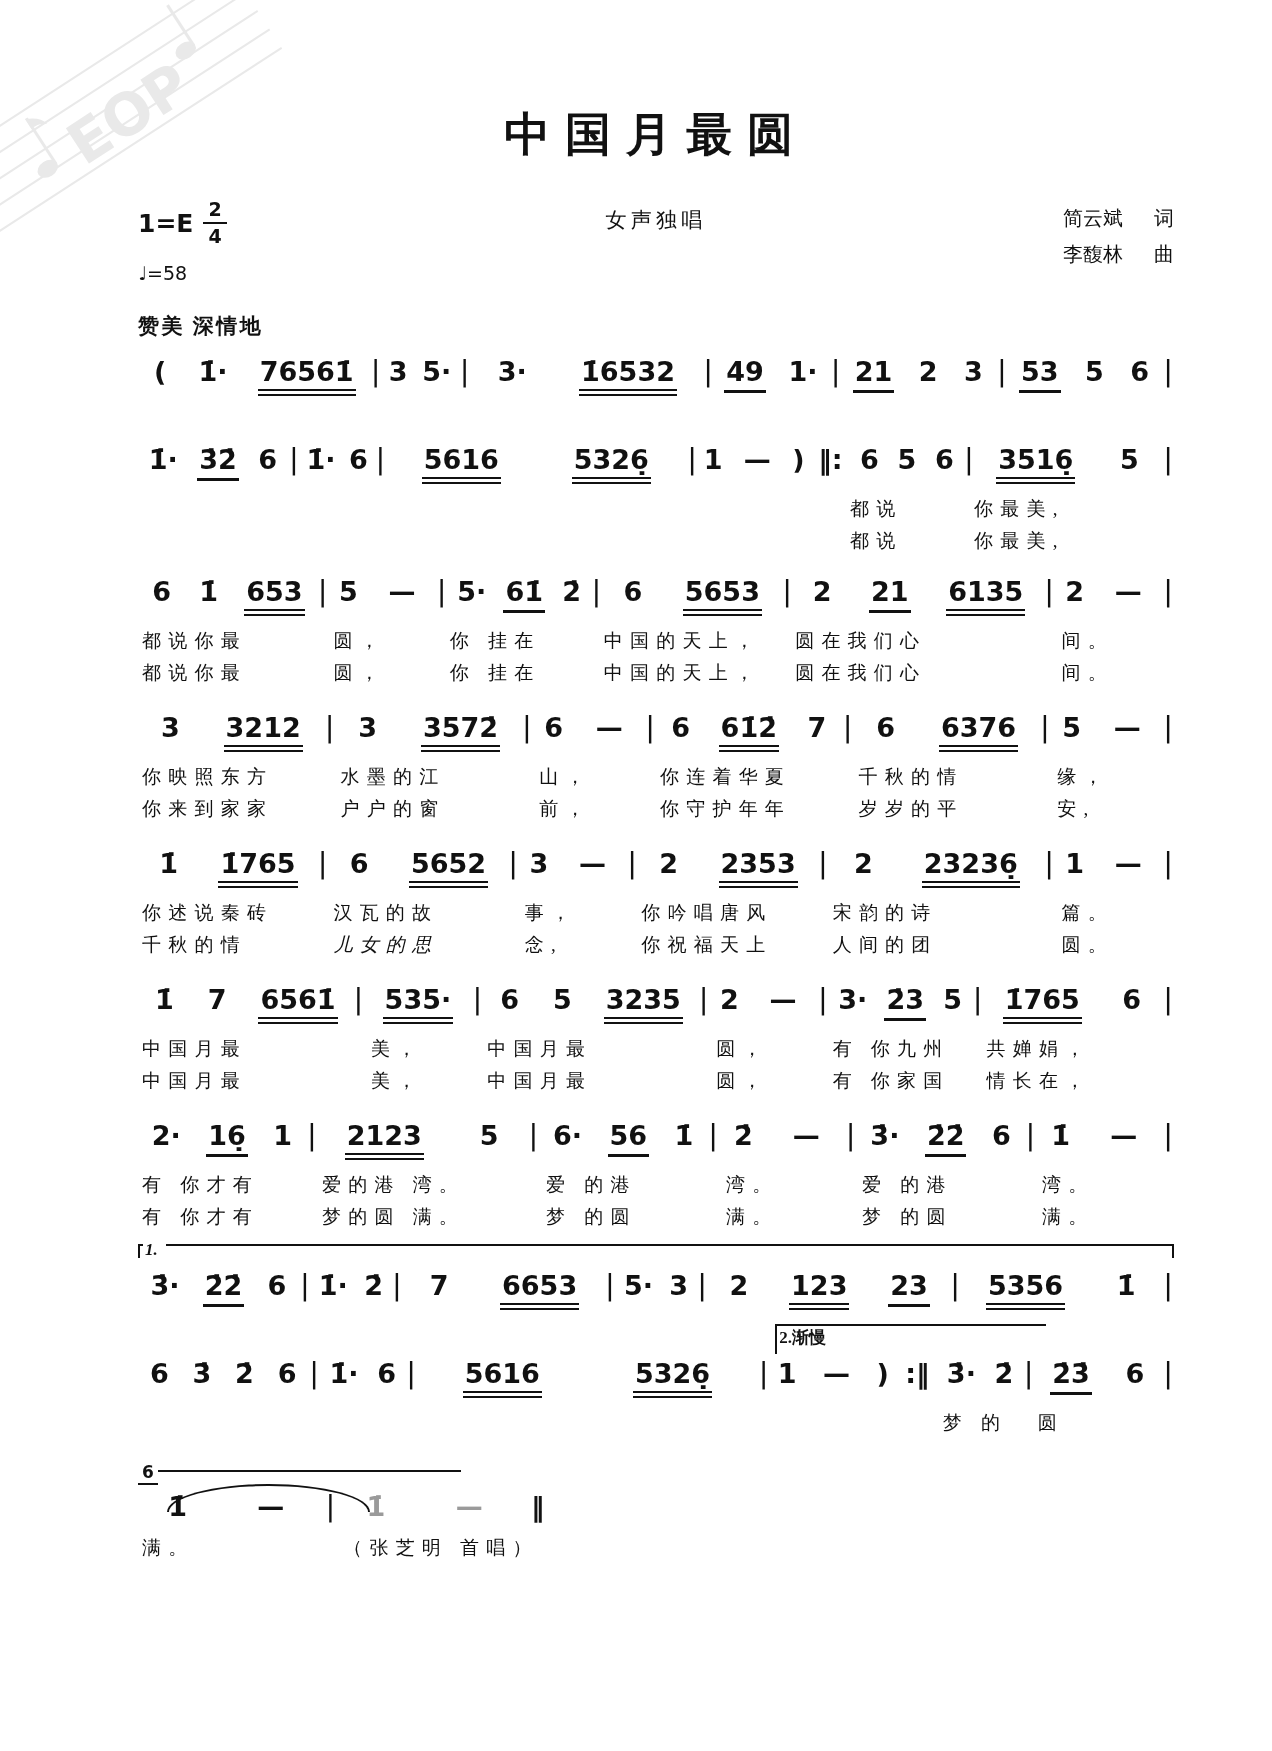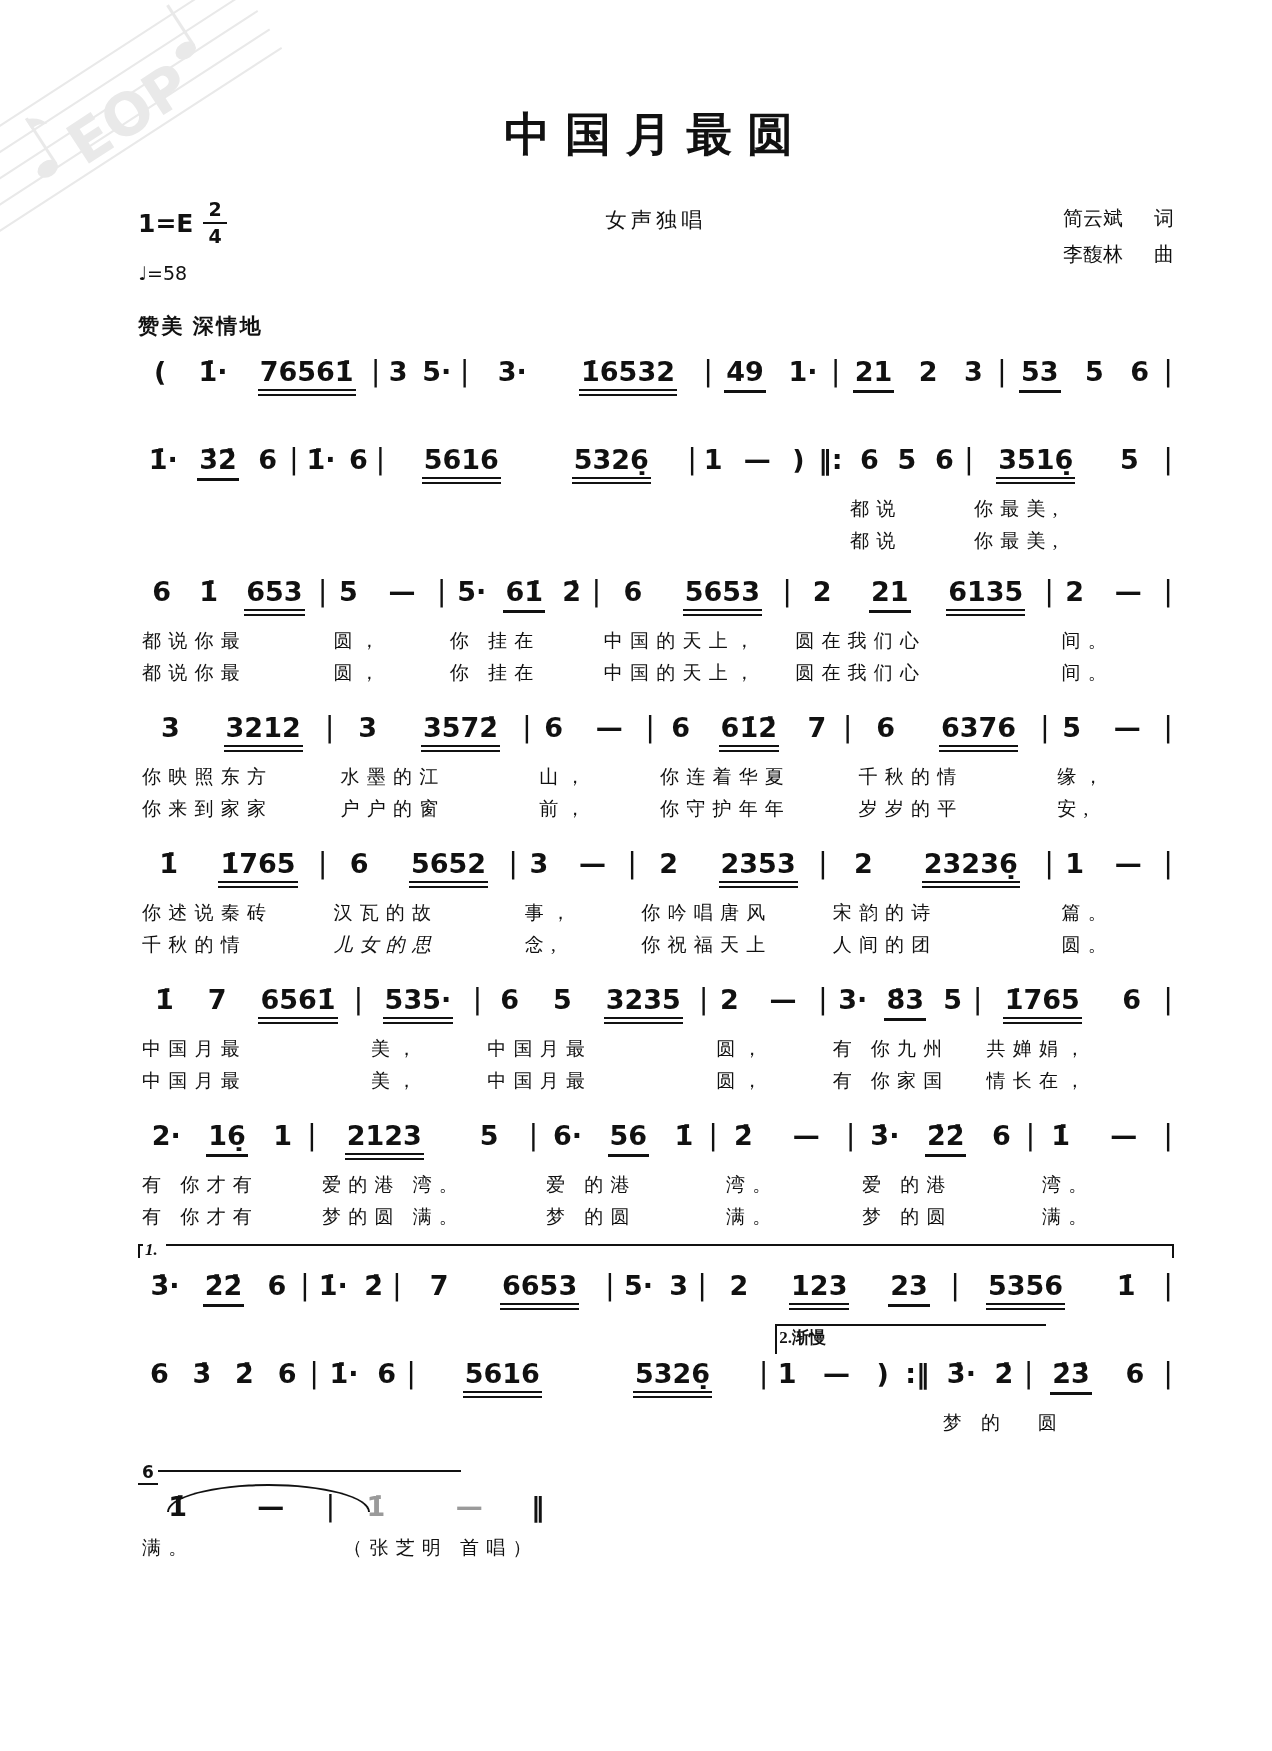--- a/index.html
+++ b/index.html
@@ -380,21 +380,21 @@
               <span class="tok u2">3235</span>
             </span>
             <span class="barline">|</span>
             <span class="measure" style="flex: 3 1 0%;">
               <span class="tok">2</span>
               <span class="tok dash">—</span>
             </span>
             <span class="barline">|</span>
             <span class="measure" style="flex: 4 1 0%;">
               <span class="tok">3·</span>
-              <span class="tok u1">8̇3</span>
+              <span class="tok u1">2̇3</span>
               <span class="tok">5</span>
             </span>
             <span class="barline">|</span>
             <span class="measure" style="flex: 5 1 0%;">
               <span class="tok u2">1̇765</span>
               <span class="tok">6</span>
             </span>
             <span class="barline">|</span>
           </div>
           <div class="lyric-row">

